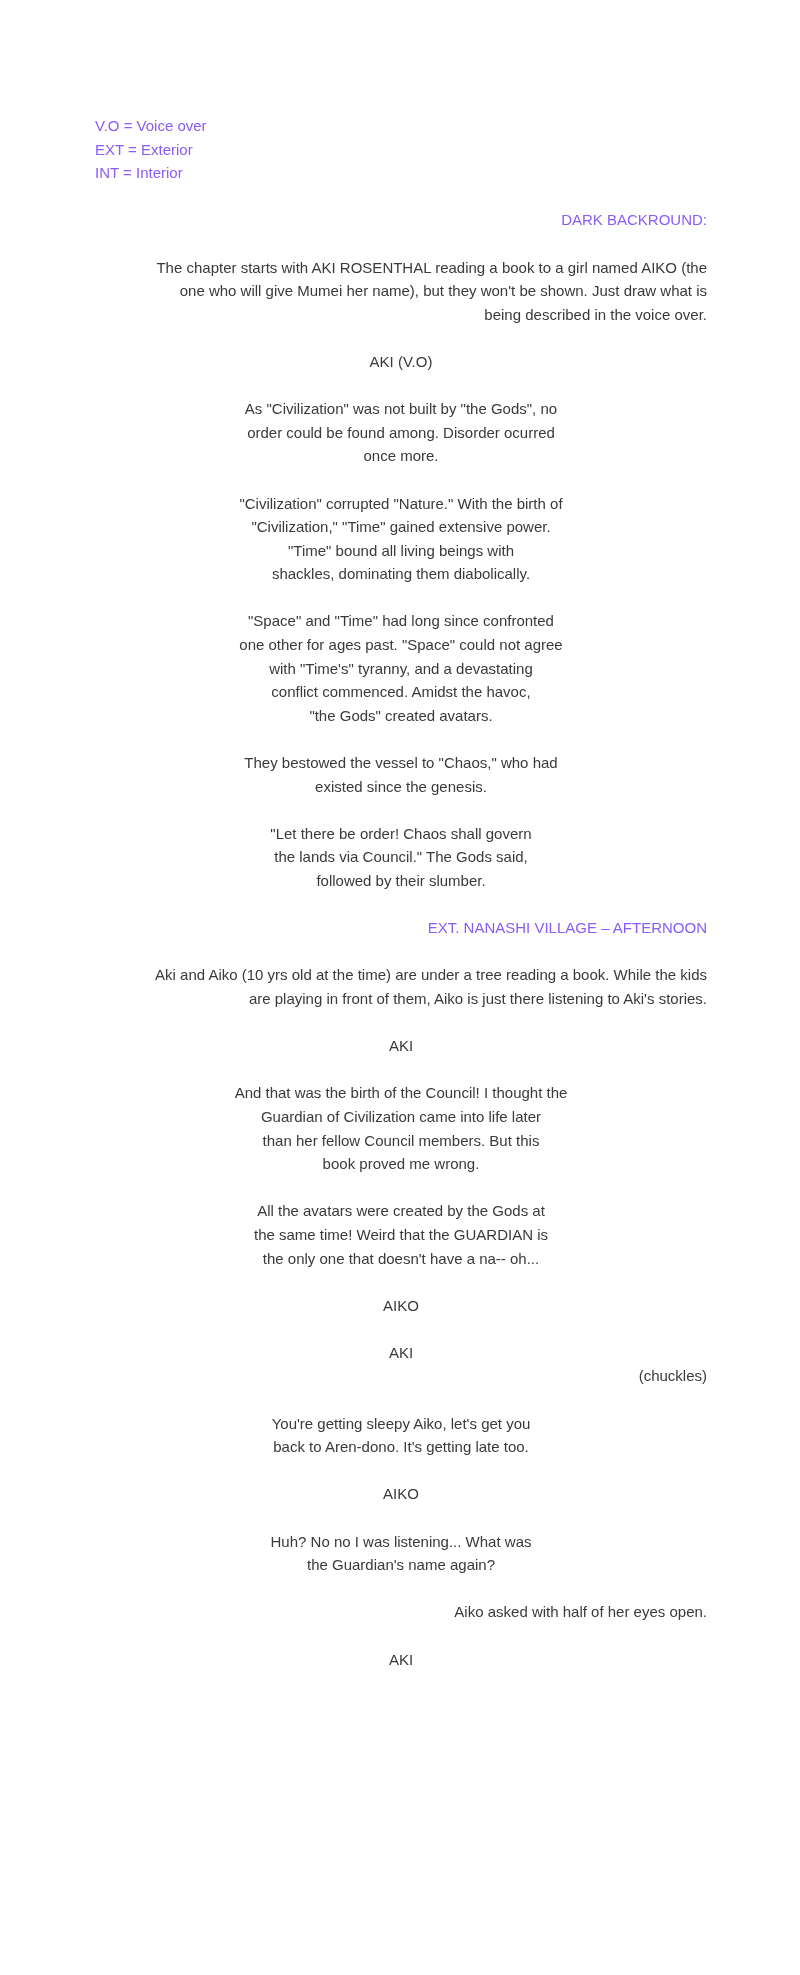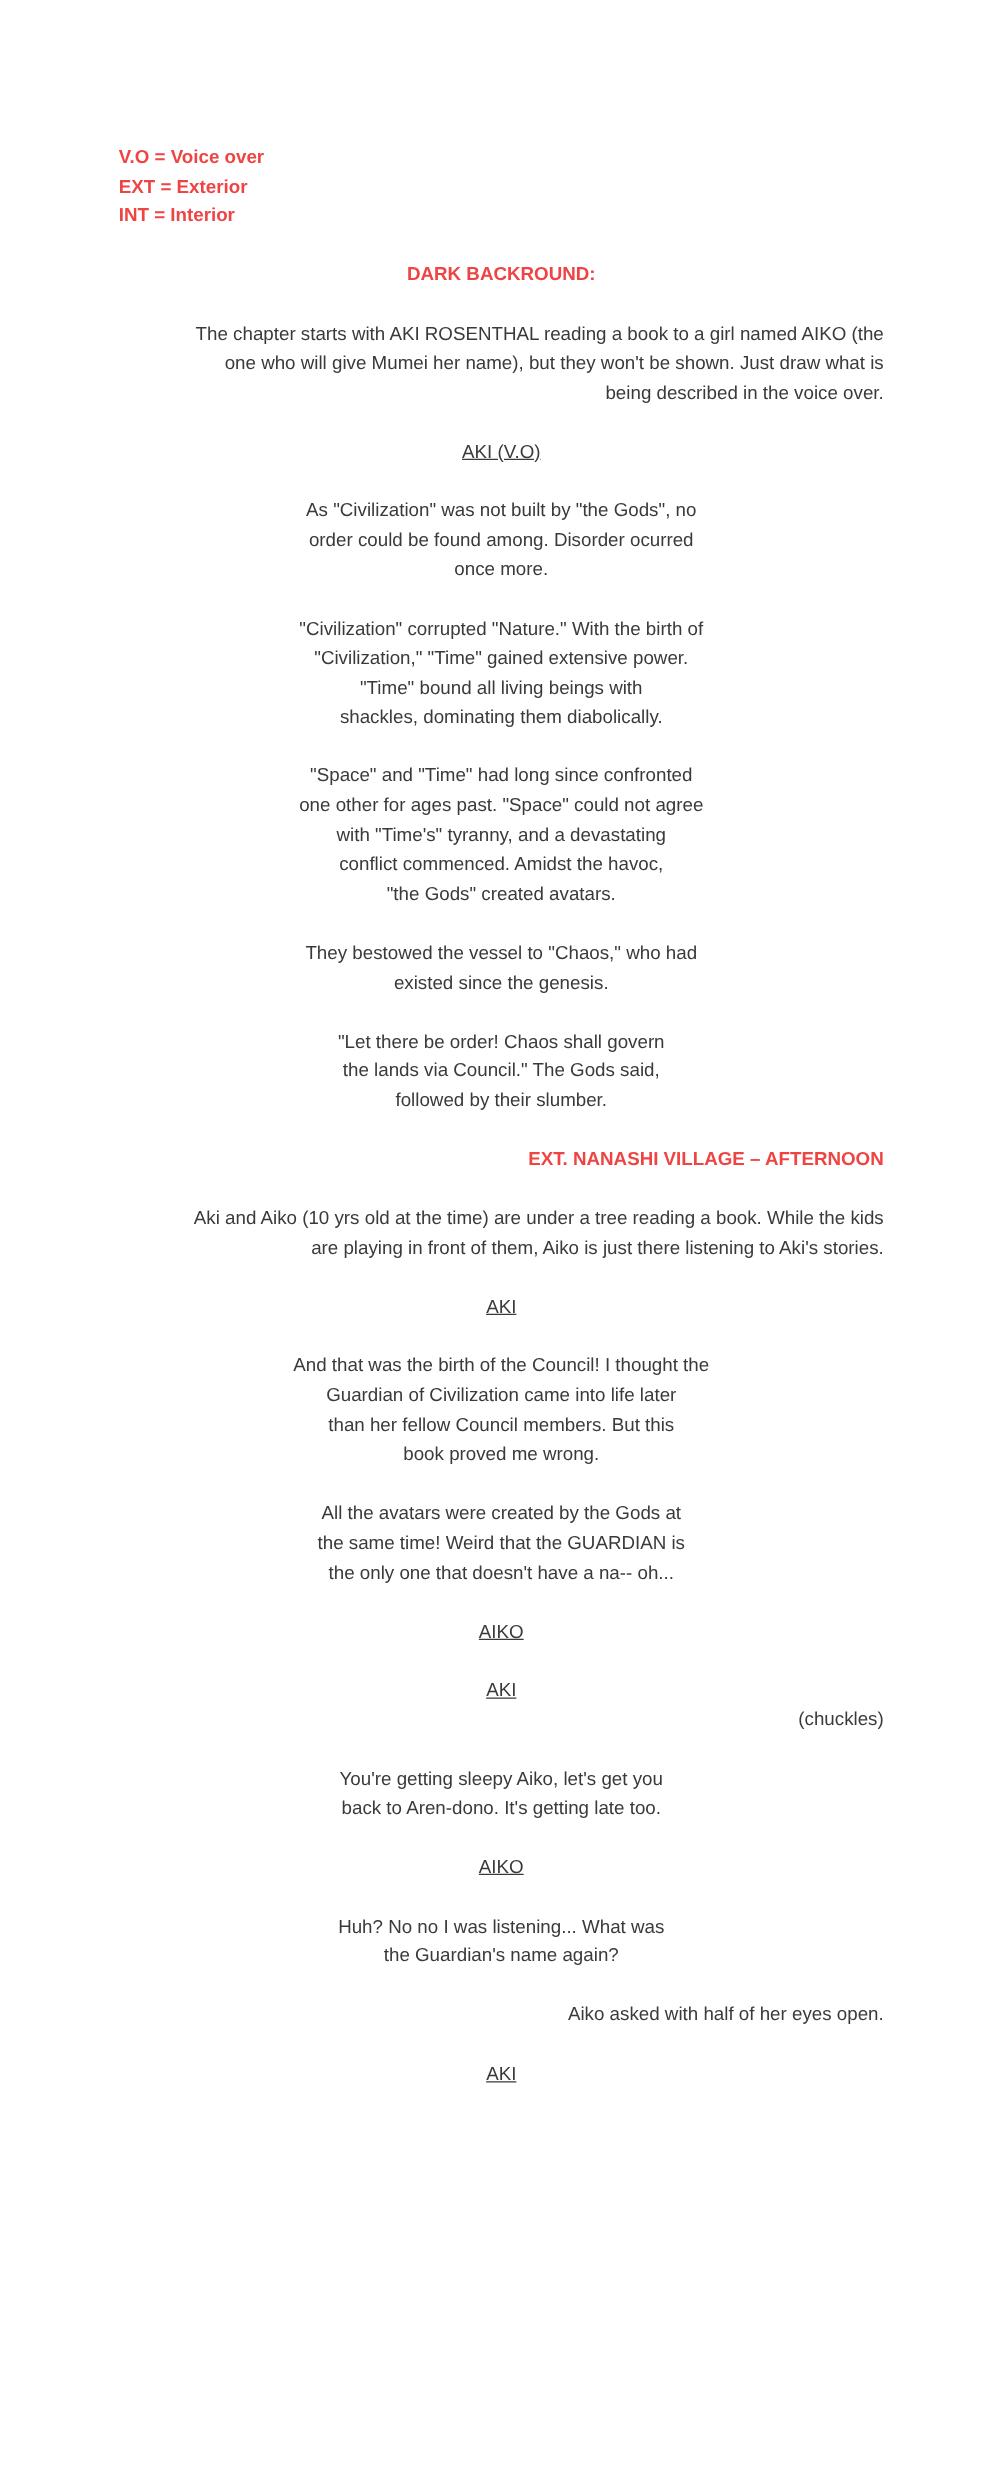--- a/index.html
+++ b/index.html
@@ -14,26 +14,26 @@
     color: #3a3a3a;
   }
   .page {
     box-sizing: border-box;
     width: 800px;
     height: 1975px;
     padding: 114px 93px 0 95px;
     overflow: hidden;
   }
   .block { margin: 0 0 23.6px 0; white-space: pre-line; }
-  .bold { font-weight: bold; color: #ef4444; }
-  .right { text-align: center; margin-top: 21px; }
+  .bold { font-weight: normal; color: #8b5cf6; }
+  .right { text-align: right; margin-top: 21px; }
   .center { text-align: center; }
   .action { text-align: right; }
   .scene-heading { margin-top: 23.6px; }
-  .cue-name { text-decoration: underline; }
+  .cue-name { }
   .parenthetical { white-space: pre-line; text-align: right; }
 </style>
 </head>
 <body>
 
 <div class="page">
 
   <div class="block bold">V.O = Voice over
 EXT = Exterior
 INT = Interior</div>

